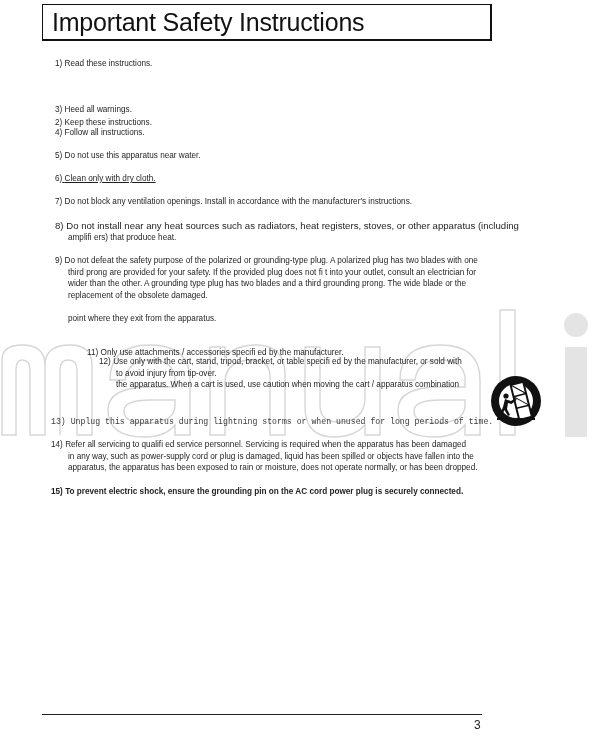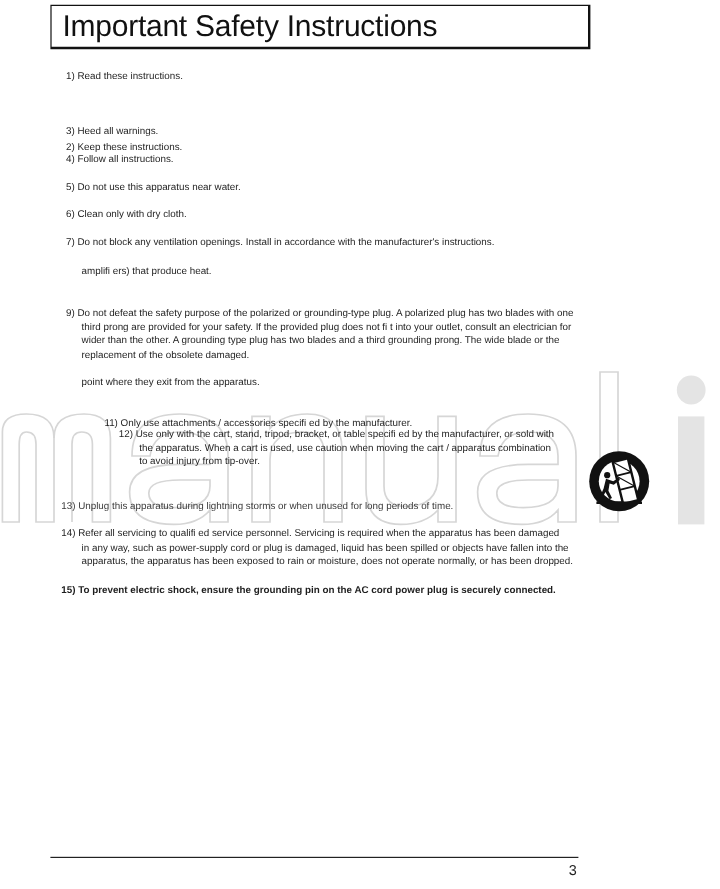--- a/index.html
+++ b/index.html
@@ -59,21 +59,21 @@
     }
     .item .num {
       display: inline-block;
     }
     .item .line {
       display: block;
     }
     .item .indent {
       padding-left: 13px;
     }
-    .item.faded { color: #3a3a3a; }
+    .item.faded { color: #3a3a3a; font-family: Liberation Mono, monospace; }
     .cart-icon {
       position: absolute;
       left: 489px;
       top: 374px;
       width: 54px;
       height: 54px;
       z-index: 2;
     }
     .footer-rule {
       position: absolute;
@@ -137,51 +137,52 @@
   </div>
 
   <div class="item" style="left:55px; top:127px;">
     <span class="line"><span class="num">4)</span> <span>Follow all instructions.</span></span>
   </div>
 
   <div class="item" style="left:55px; top:150px;">
     <span class="line"><span class="num">5)</span> <span>Do not use this apparatus near water.</span></span>
   </div>
 
-  <div class="item" style="left:55px; top:173px;">
+  <div class="item" style="left:55px; top:173px;text-decoration:underline;">
     <span class="line"><span class="num">6)</span> <span>Clean only with dry cloth.</span></span>
   </div>
 
   <div class="item" style="left:55px; top:196px;">
     <span class="line"><span class="num">7)</span> <span>Do not block any ventilation openings. Install in accordance with the manufacturer's instructions.</span></span>
   </div>
 
   <div class="item large" style="left:55px; top:220px;">
+    <span class="line"><span class="num">8)</span> <span>Do not install near any heat sources such as radiators, heat registers, stoves, or other apparatus (including</span></span>
     <span class="line indent" style="font-size:8.2px;">amplifi ers) that produce heat.</span>
   </div>
 
   <div class="item" style="left:55px; top:255px;">
     <span class="line"><span class="num">9)</span> <span>Do not defeat the safety purpose of the polarized or grounding-type plug. A polarized plug has two blades with one</span></span>
     <span class="line indent">third prong are provided for your safety. If the provided plug does not fi t into your outlet, consult an electrician for</span>
     <span class="line indent">wider than the other. A grounding type plug has two blades and a third grounding prong. The wide blade or the</span>
     <span class="line indent">replacement of the obsolete damaged.</span>
   </div>
 
   <div class="item" style="left:51px; top:313px;">
     <span class="line indent" style="padding-left:17px;">point where they exit from the apparatus.</span>
   </div>
 
   <div class="item" style="left:51px; top:347px;margin-left:36px;">
     <span class="line"><span class="num">11)</span> <span>Only use attachments / accessories specifi ed by the manufacturer.</span></span>
   </div>
 
   <div class="item" style="left:51px; top:356px;margin-left:48px;">
     <span class="line"><span class="num">12)</span> <span>Use only with the cart, stand, tripod, bracket, or table specifi ed by the manufacturer, or sold with</span></span>
+    <span class="line indent" style="padding-left:17px;">to avoid injury from tip-over.</span>
     <span class="line indent" style="padding-left:17px;">the apparatus. When a cart is used, use caution when moving the cart / apparatus combination</span>
-    <span class="line indent" style="padding-left:17px;">to avoid injury from tip-over.</span>
   </div>
 
   <div class="item faded" style="left:51px; top:416px;">
     <span class="line"><span class="num">13)</span> <span>Unplug this apparatus during lightning storms or when unused for long periods of time.</span></span>
   </div>
 
   <div class="item" style="left:51px; top:439px;">
     <span class="line"><span class="num">14)</span> <span>Refer all servicing to qualifi ed service personnel. Servicing is required when the apparatus has been damaged</span></span>
     <span class="line indent" style="padding-left:17px;">in any way, such as power-supply cord or plug is damaged, liquid has been spilled or objects have fallen into the</span>
     <span class="line indent" style="padding-left:17px;">apparatus, the apparatus has been exposed to rain or moisture, does not operate normally, or has been dropped.</span>

